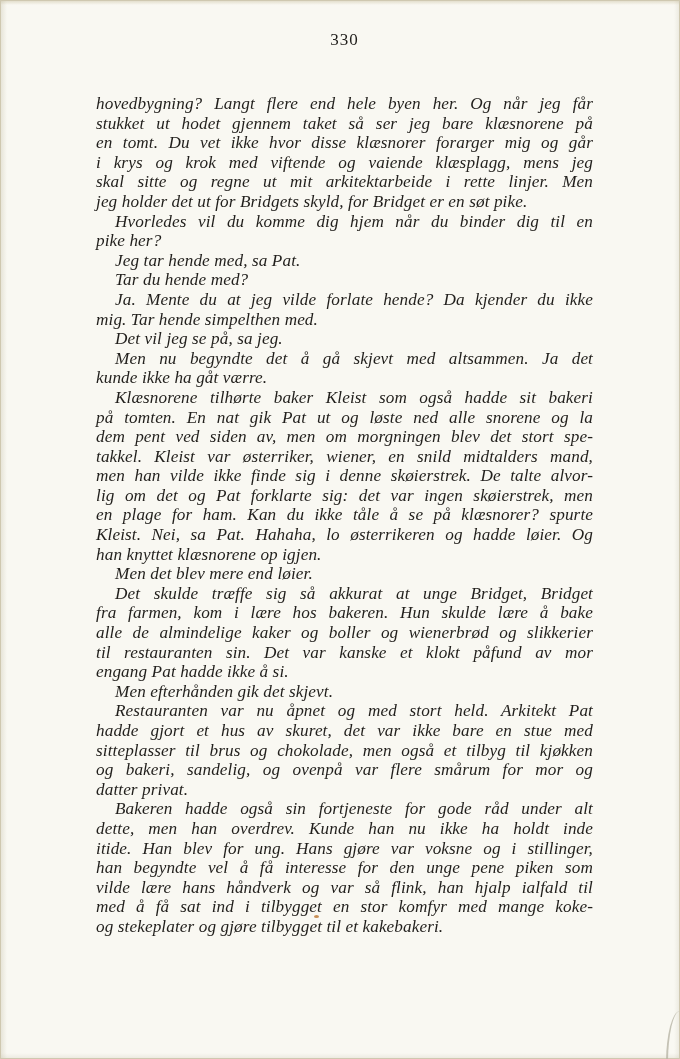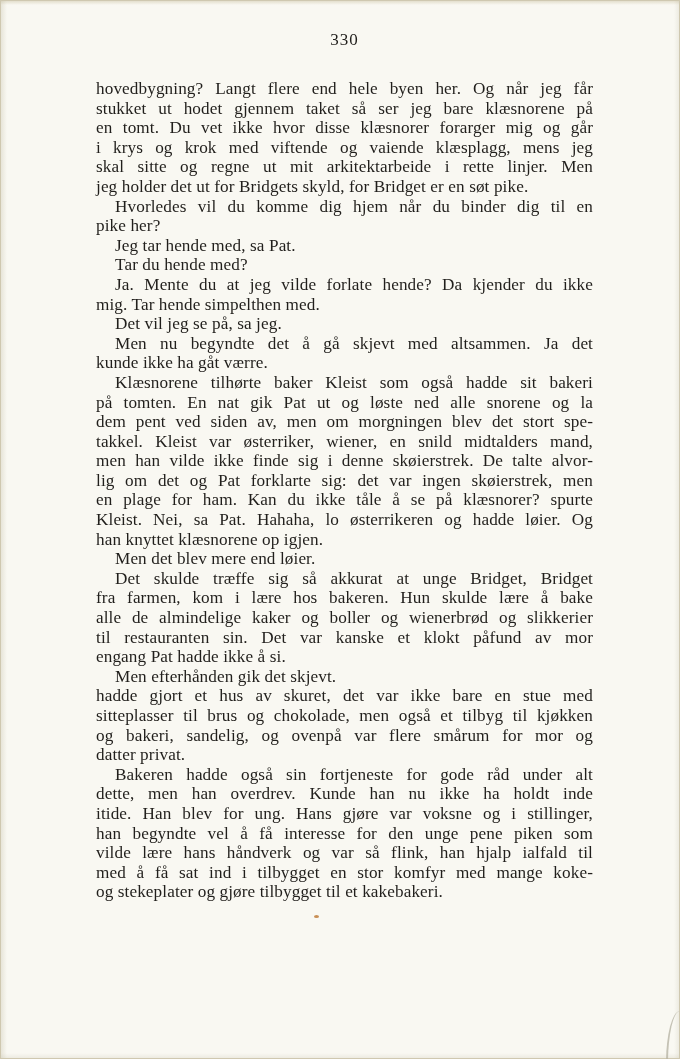--- a/index.html
+++ b/index.html
@@ -32,26 +32,27 @@
     top: 30px;
     left: 96px;
     width: 497px;
     text-align: center;
     font-size: 17px;
     letter-spacing: 1px;
     color: var(--ink);
   }
   .textblock {
     position: absolute;
-    top: 79px;
+    top: 94px;
     left: 96px;
     width: 497px;
     font-size: 17.2px;
     line-height: 19.6px;
     letter-spacing: 0.1px;
+    font-style: italic;
   }
   .line {
     height: 19.6px;
     white-space: normal;
     text-align: justify;
     text-align-last: justify;
   }
   .line.end { text-align-last: left; }
   .line.indent { padding-left: 19px; }
   .speck {
@@ -106,20 +107,21 @@
       <div class="line">en plage for ham. Kan du ikke tåle å se på klæsnorer? spurte</div>
       <div class="line">Kleist. Nei, sa Pat. Hahaha, lo østerrikeren og hadde løier. Og</div>
       <div class="line end">han knyttet klæsnorene op igjen.</div>
       <div class="line indent end">Men det blev mere end løier.</div>
       <div class="line indent">Det skulde træffe sig så akkurat at unge Bridget, Bridget</div>
       <div class="line">fra farmen, kom i lære hos bakeren. Hun skulde lære å bake</div>
       <div class="line">alle de almindelige kaker og boller og wienerbrød og slikkerier</div>
       <div class="line">til restauranten sin. Det var kanske et klokt påfund av mor</div>
       <div class="line end">engang Pat hadde ikke å si.</div>
       <div class="line indent end">Men efterhånden gik det skjevt.</div>
+      <div class="line indent">Restauranten var nu åpnet og med stort held. Arkitekt Pat</div>
       <div class="line">hadde gjort et hus av skuret, det var ikke bare en stue med</div>
       <div class="line">sitteplasser til brus og chokolade, men også et tilbyg til kjøkken</div>
       <div class="line">og bakeri, sandelig, og ovenpå var flere smårum for mor og</div>
       <div class="line end">datter privat.</div>
       <div class="line indent">Bakeren hadde også sin fortjeneste for gode råd under alt</div>
       <div class="line">dette, men han overdrev. Kunde han nu ikke ha holdt inde</div>
       <div class="line">itide. Han blev for ung. Hans gjøre var voksne og i stillinger,</div>
       <div class="line">han begyndte vel å få interesse for den unge pene piken som</div>
       <div class="line">vilde lære hans håndverk og var så flink, han hjalp ialfald til</div>
       <div class="line">med å få sat ind i tilbygget en stor komfyr med mange koke-</div>

